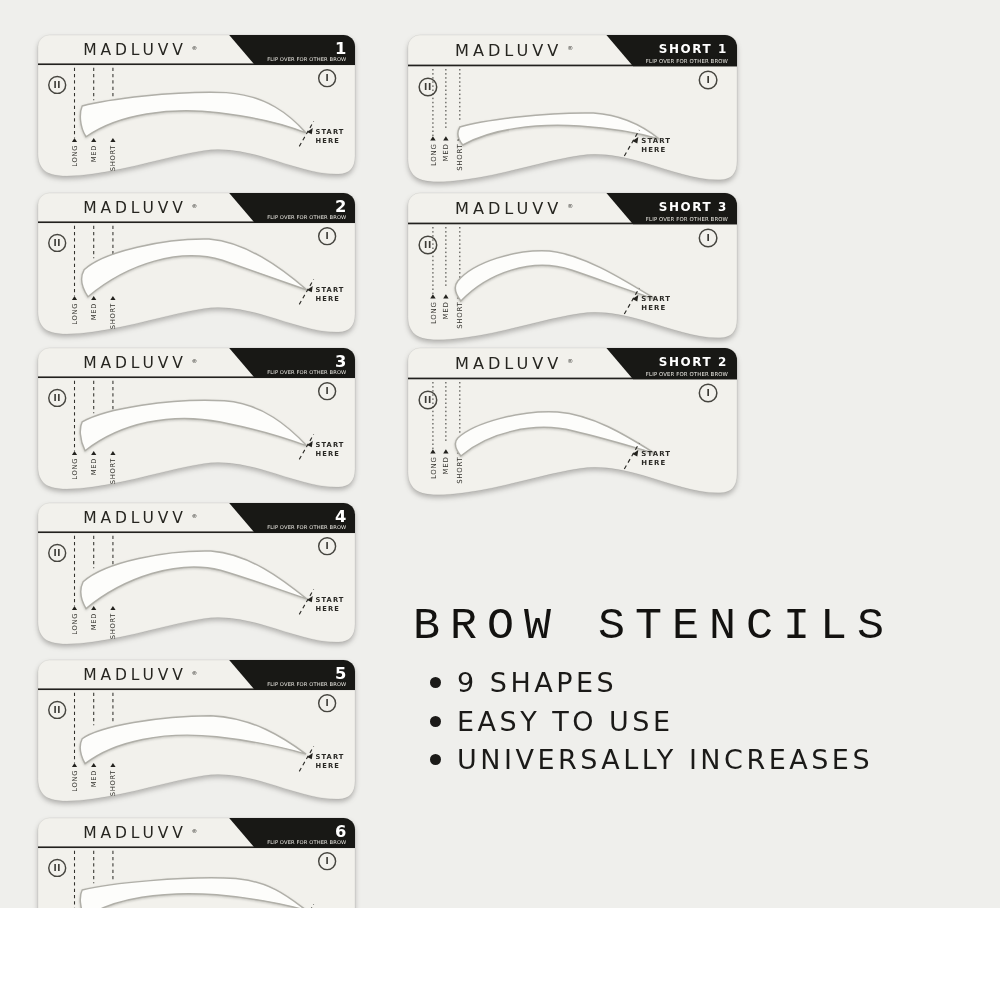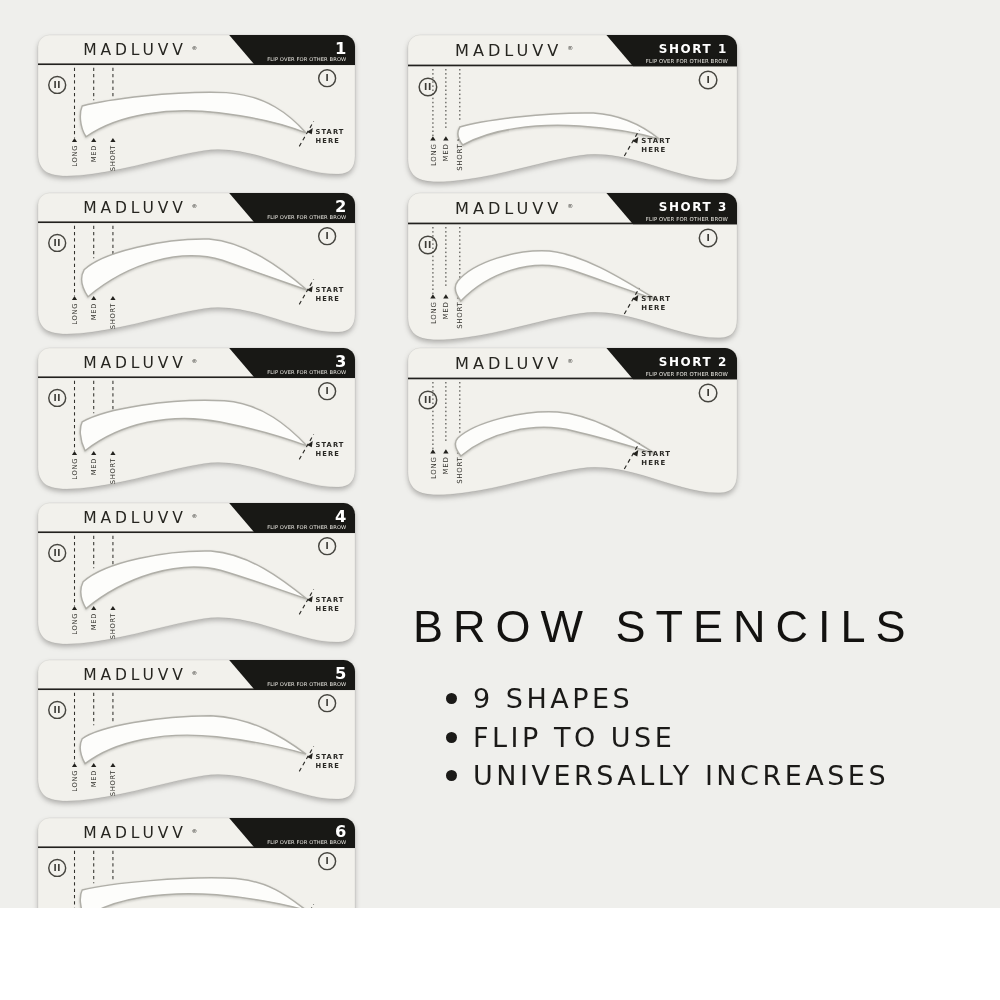--- a/index.html
+++ b/index.html
@@ -7,23 +7,23 @@
   #canvas{position:relative;width:1000px;height:908px;background:#efefec;overflow:hidden;}
   #cards-layer{position:absolute;inset:0;}
   .stencil-card{position:absolute;}
   .stencil-card svg{display:block;overflow:visible;}
   .card-bg{filter:drop-shadow(0px 3px 2.5px rgba(50,48,42,0.32));}
   .brow-hole{filter:drop-shadow(0px 1.2px 1px rgba(60,58,50,0.25));}
   .panel{position:absolute;left:413px;top:604px;width:575px;}
   .panel h1{
     margin:0;font-size:45px;font-weight:500;color:#131210;
     letter-spacing:10px;line-height:1.02;white-space:nowrap;
-    font-family:Liberation Sans, sans-serif;
+    font-family:Liberation Mono, monospace;
   }
-  #bullet-list{list-style:none;margin:16px;padding:0;position:absolute;left:17px;top:59px;}
+  #bullet-list{list-style:none;margin:0;padding:0;position:absolute;left:17px;top:59px;}
   #bullet-list li{
     display:flex;align-items:center;height:38.8px;white-space:nowrap;
   }
   .bullet-dot{
     width:11px;height:11px;border-radius:50%;background:#1b1a18;
     margin-right:16px;flex:0 0 auto;
   }
   .bullet-text{
     font-size:27px;color:#1b1a18;letter-spacing:3.5px;font-weight:500;
     font-family:"DejaVu Sans", sans-serif;
@@ -298,21 +298,21 @@
     </div>
   <div class="panel">
     <h1>BROW STENCILS</h1>
     <ul id="bullet-list">
         <li>
           <span class="bullet-dot"></span>
           <span class="bullet-text">9 SHAPES</span>
         </li>
         <li>
           <span class="bullet-dot"></span>
-          <span class="bullet-text">FLIP TO USE</span>
+          <span class="bullet-text">EASY TO USE</span>
         </li>
         <li>
           <span class="bullet-dot"></span>
           <span class="bullet-text">UNIVERSALLY INCREASES</span>
         </li>
       </ul>
   </div>
 </div>
 
 </body></html>

